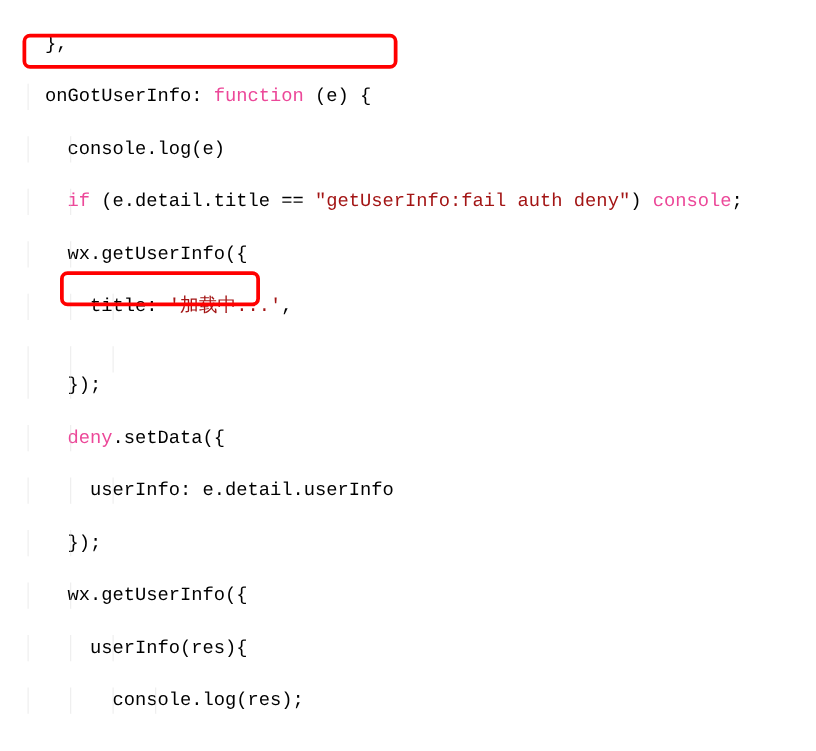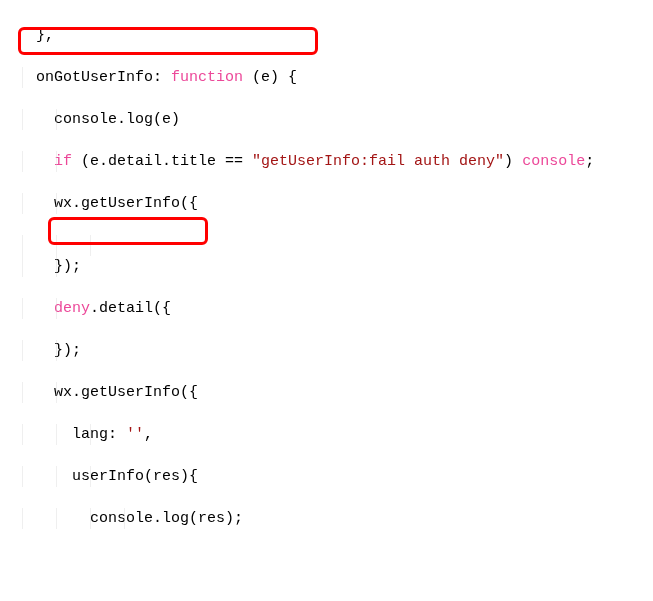--- a/index.html
+++ b/index.html
@@ -34,26 +34,27 @@
 </style>
 </head>
 <body>
 
 <div class="code">
 <div class="line"><span>  },</span></div>
 <div class="line"><span class="guide1"></span><span>  onGotUserInfo: </span><span class="kw">function</span><span> (e) {</span></div>
 <div class="line"><span class="guide1"></span><span class="guide2"></span><span>    console.log(e)</span></div>
 <div class="line"><span class="guide1"></span><span class="guide2"></span><span>    </span><span class="kw">if</span><span> (e.detail.title == </span><span class="str">"getUserInfo:fail auth deny"</span><span>) </span><span class="kw">console</span><span>;</span></div>
 <div class="line"><span class="guide1"></span><span class="guide2"></span><span>    wx.getUserInfo({</span></div>
+<div class="line"><span class="guide1"></span><span class="guide2"></span><span class="guide3"></span><span>      title: </span><span class="str">'加载中...'</span><span>,</span></div>
 <div class="line"><span class="guide1"></span><span class="guide2"></span><span class="guide3"></span><span></span></div>
 <div class="line"><span class="guide1"></span><span class="guide2"></span><span>    });</span></div>
-<div class="line"><span class="guide1"></span><span class="guide2"></span><span>    </span><span class="kw">deny</span><span>.detail({</span></div>
+<div class="line"><span class="guide1"></span><span class="guide2"></span><span>    </span><span class="kw">deny</span><span>.setData({</span></div>
+<div class="line"><span class="guide1"></span><span class="guide2"></span><span class="guide3"></span><span>      userInfo: e.detail.userInfo</span></div>
 <div class="line"><span class="guide1"></span><span class="guide2"></span><span>    });</span></div>
 <div class="line"><span class="guide1"></span><span class="guide2"></span><span>    wx.getUserInfo({</span></div>
-<div class="line"><span class="guide1"></span><span class="guide2"></span><span class="guide3"></span><span>      lang: </span><span class="str">''</span><span>,</span></div>
 <div class="line"><span class="guide1"></span><span class="guide2"></span><span class="guide3"></span><span>      userInfo(res){</span></div>
 <div class="line"><span class="guide1"></span><span class="guide2"></span><span class="guide3"></span><span class="guide4"></span><span>        console.log(res);</span></div>
 
 
 
 
 
 
 
 

